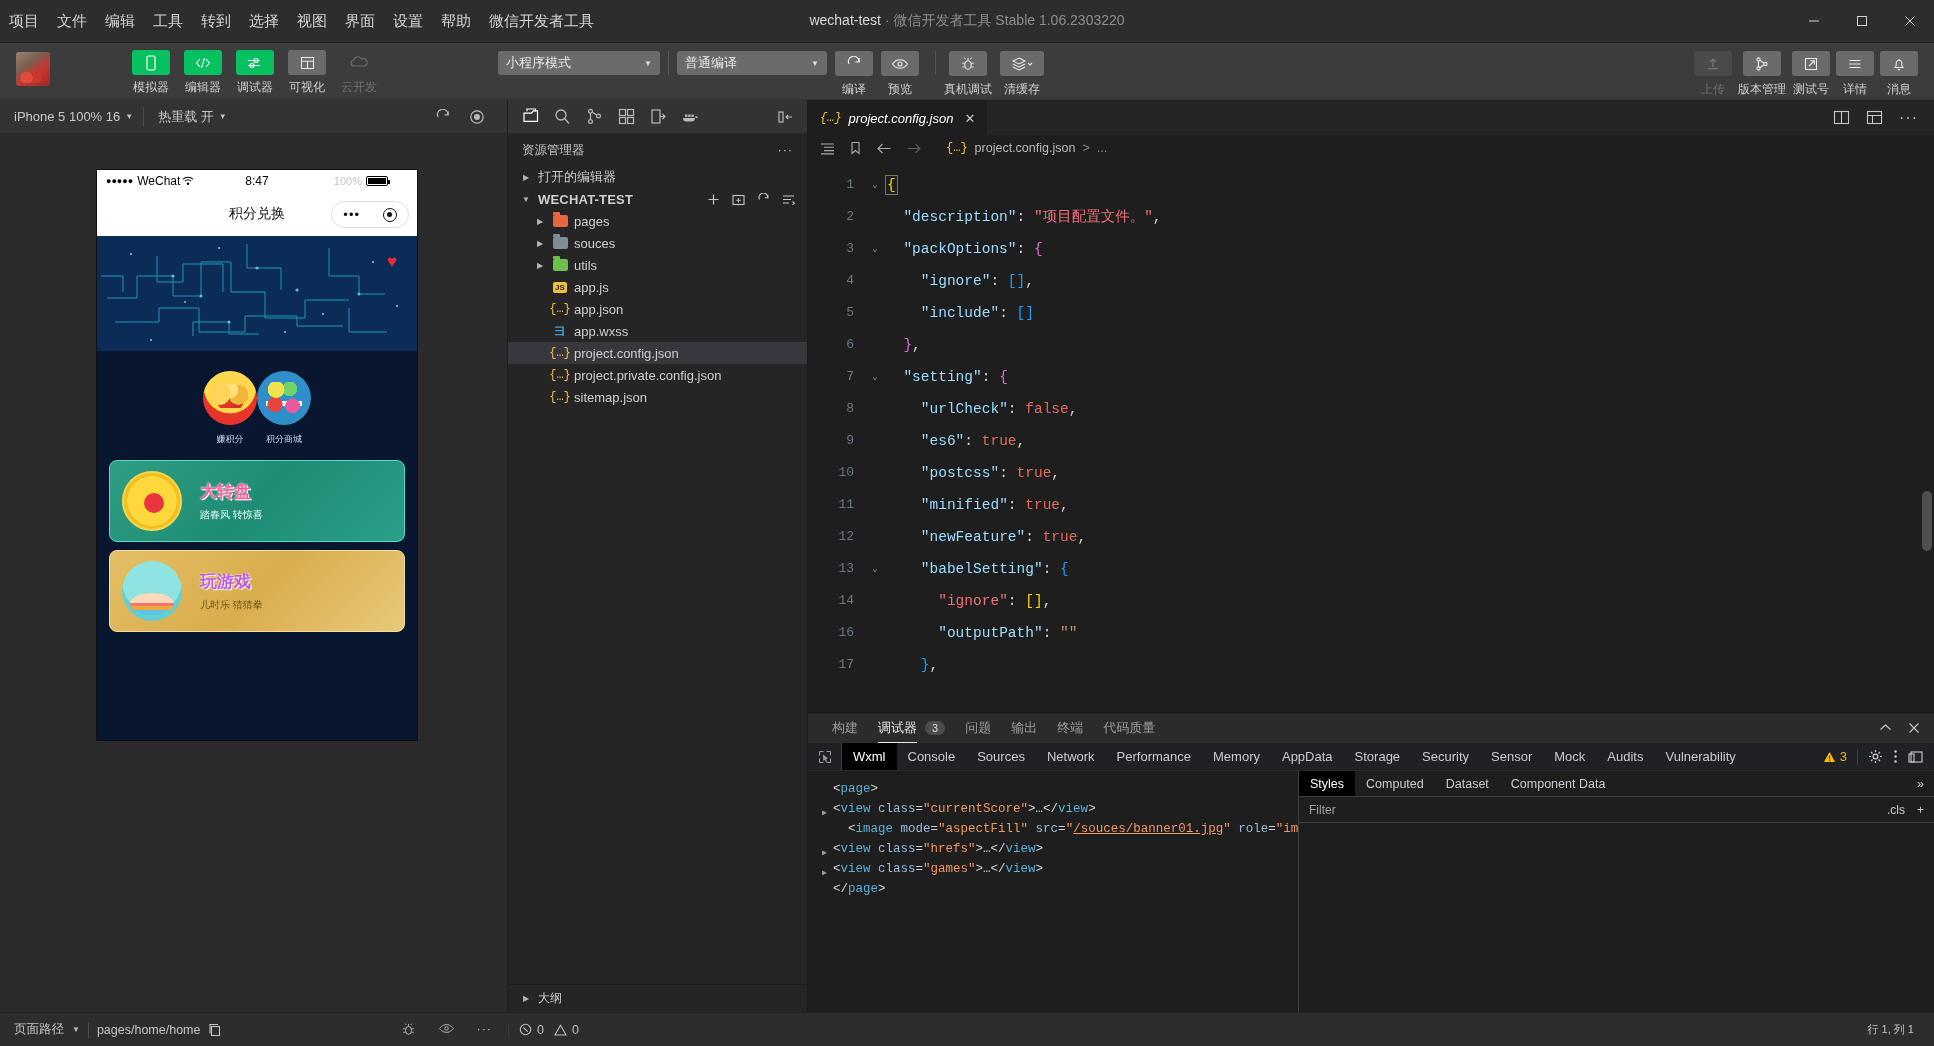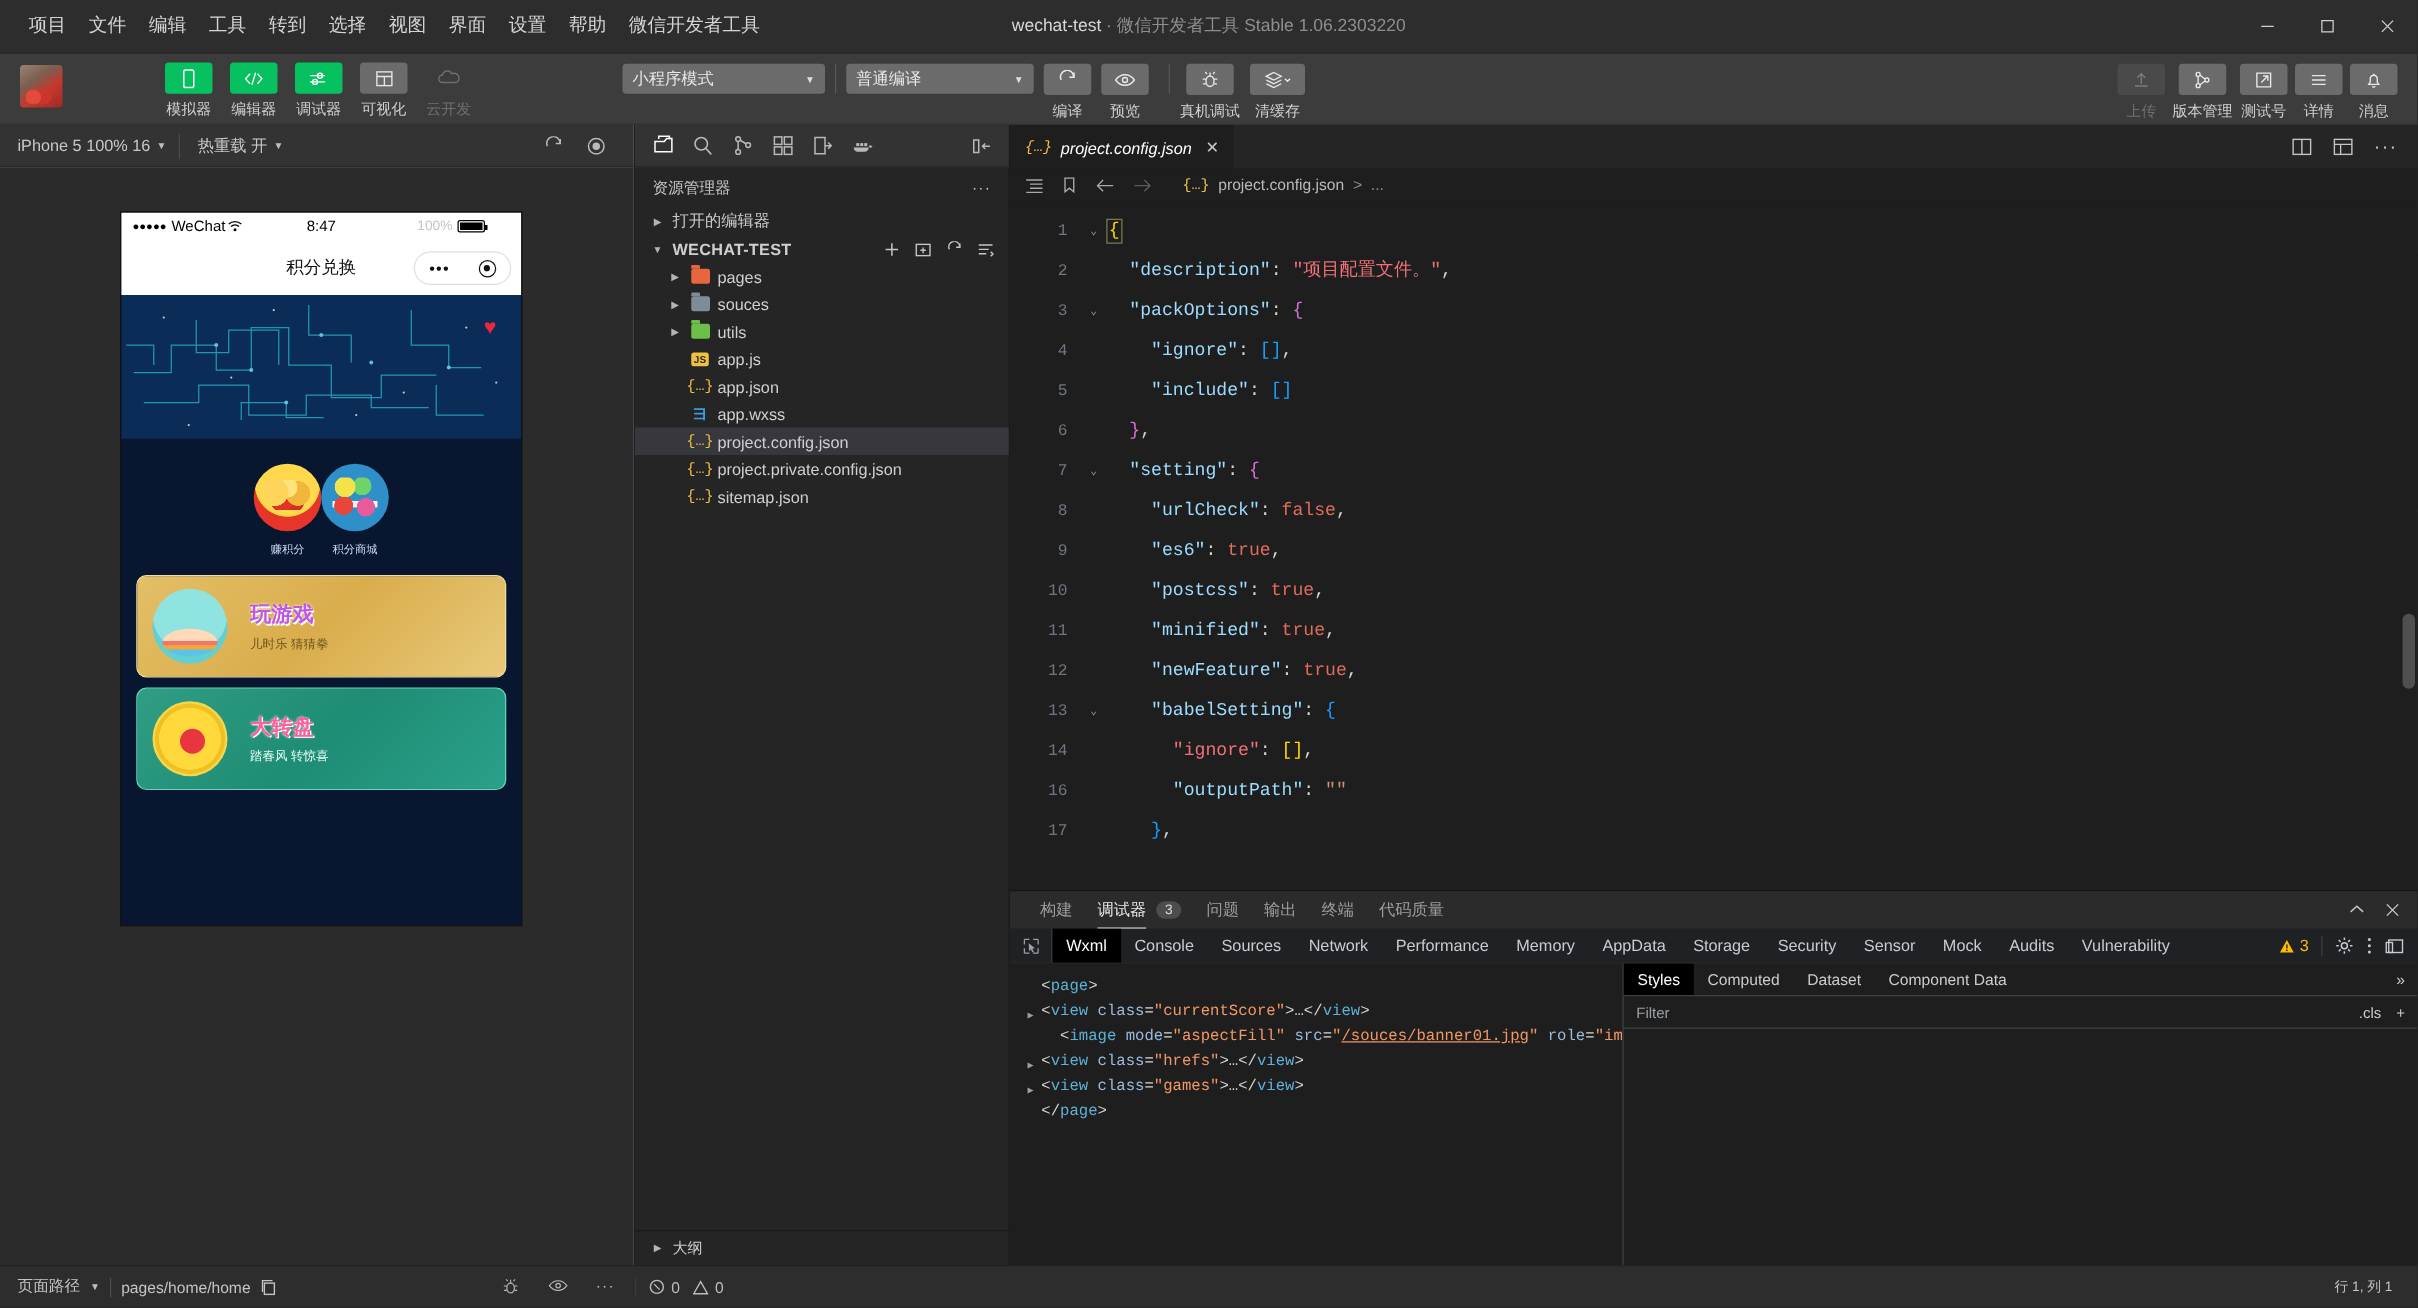--- a/index.html
+++ b/index.html
@@ -10,21 +10,21 @@
     overflow: hidden;
     color: #cfcfcf;
   }
   .app { width: 1934px; height: 1046px; display: flex; flex-direction: column; position: relative; }
 
   
   .titlebar {
     height: 43px; background: #2d2d2d; display: flex; align-items: center;
     border-bottom: 1px solid #252525; flex: none; position: relative;
   }
-  .menu { display: flex; align-items: center; padding-left: 14px; gap: 0px; }
+  .menu { display: flex; align-items: center; gap: 0px; }
   .menu-item {
     font-size: 15px; color: #d4d4d4; padding: 4px 9px; line-height: 1.2; cursor: default;
     white-space: nowrap;
   }
   .win-title {
     position: absolute; left: 0; right: 0; text-align: center;
     font-size: 14px; color: #b5b5b5; pointer-events: none;
   }
   .win-title .proj { color: #d8d8d8; }
   .win-title .sub { color: #8e8e8e; }
@@ -603,33 +603,33 @@
               <div class="icon-col">
                 <div class="circ gold"></div>
                 <div class="icon-lbl">赚积分</div>
               </div>
               <div class="icon-col">
                 <div class="circ blue"></div>
                 <div class="icon-lbl">积分商城</div>
               </div>
             </div>
 
+            <div class="card green">
+              <div class="thumb wheel"></div>
+              <div class="card-text">
+                <div class="card-title pink">大转盘</div>
+                <div class="card-sub light">踏春风  转惊喜</div>
+              </div>
+            </div>
+
             <div class="card gold2">
               <div class="thumb hands"></div>
               <div class="card-text">
                 <div class="card-title purple">玩游戏</div>
                 <div class="card-sub dark">儿时乐  猜猜拳</div>
-              </div>
-            </div>
-
-            <div class="card green">
-              <div class="thumb wheel"></div>
-              <div class="card-text">
-                <div class="card-title pink">大转盘</div>
-                <div class="card-sub light">踏春风  转惊喜</div>
               </div>
             </div>
           </div>
         </div>
       </div>
     </div>
 
     <div class="exp-col">
       <div class="exp-acts">
         <div class="act-ico active">

